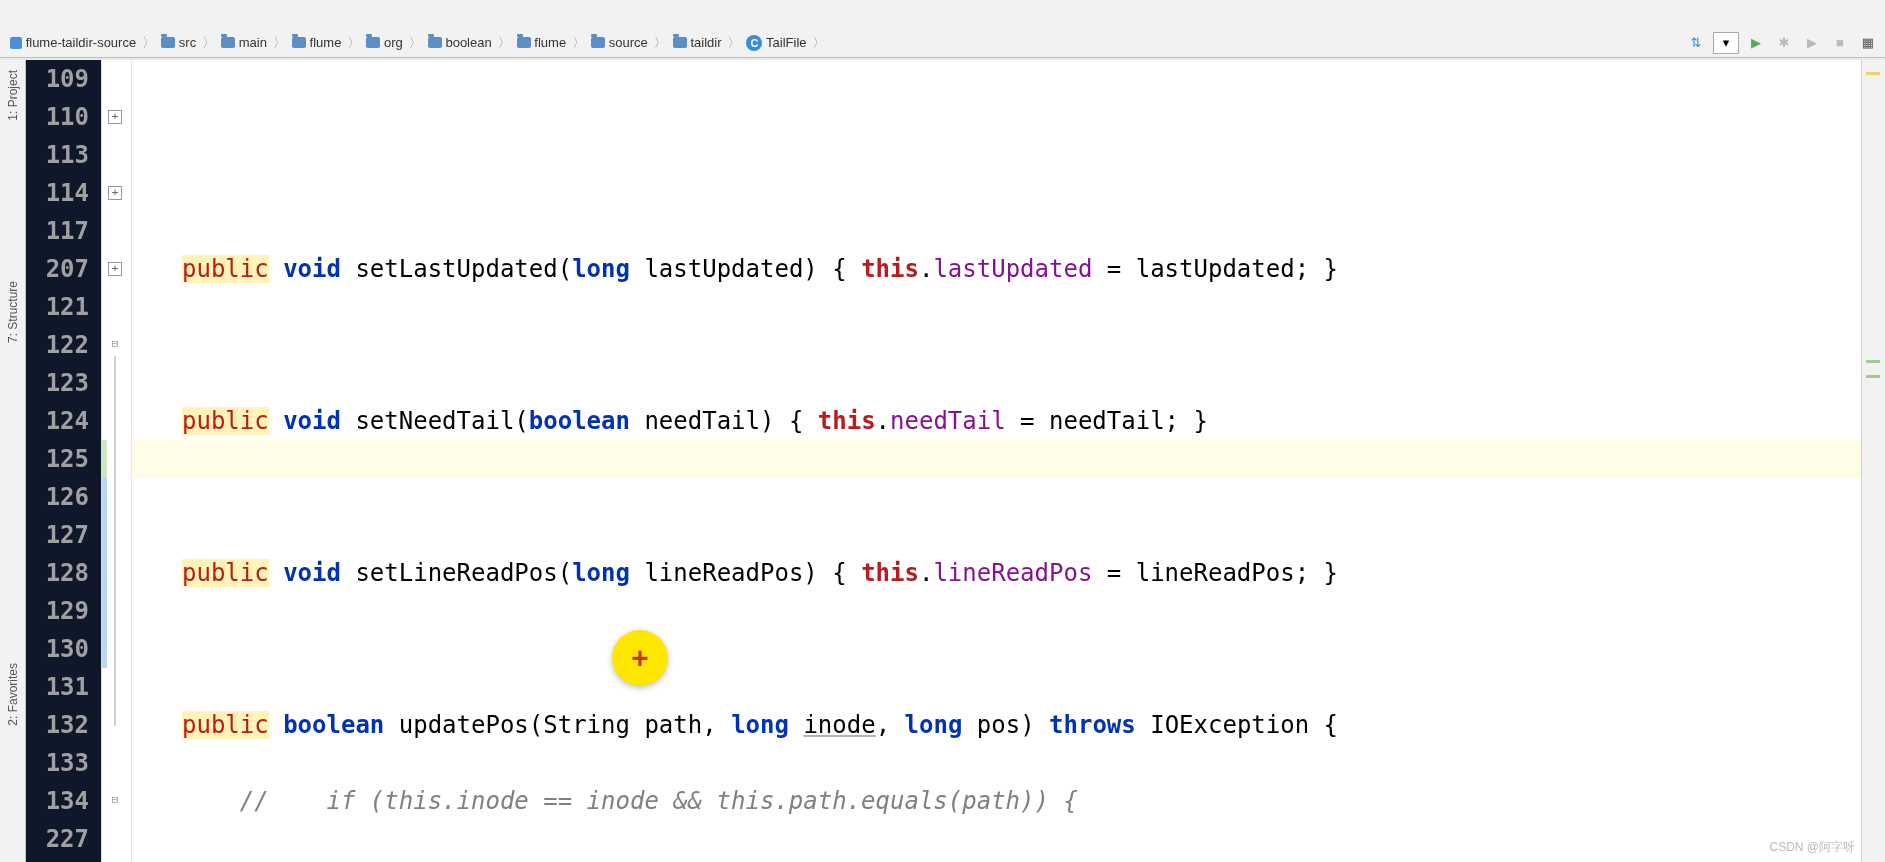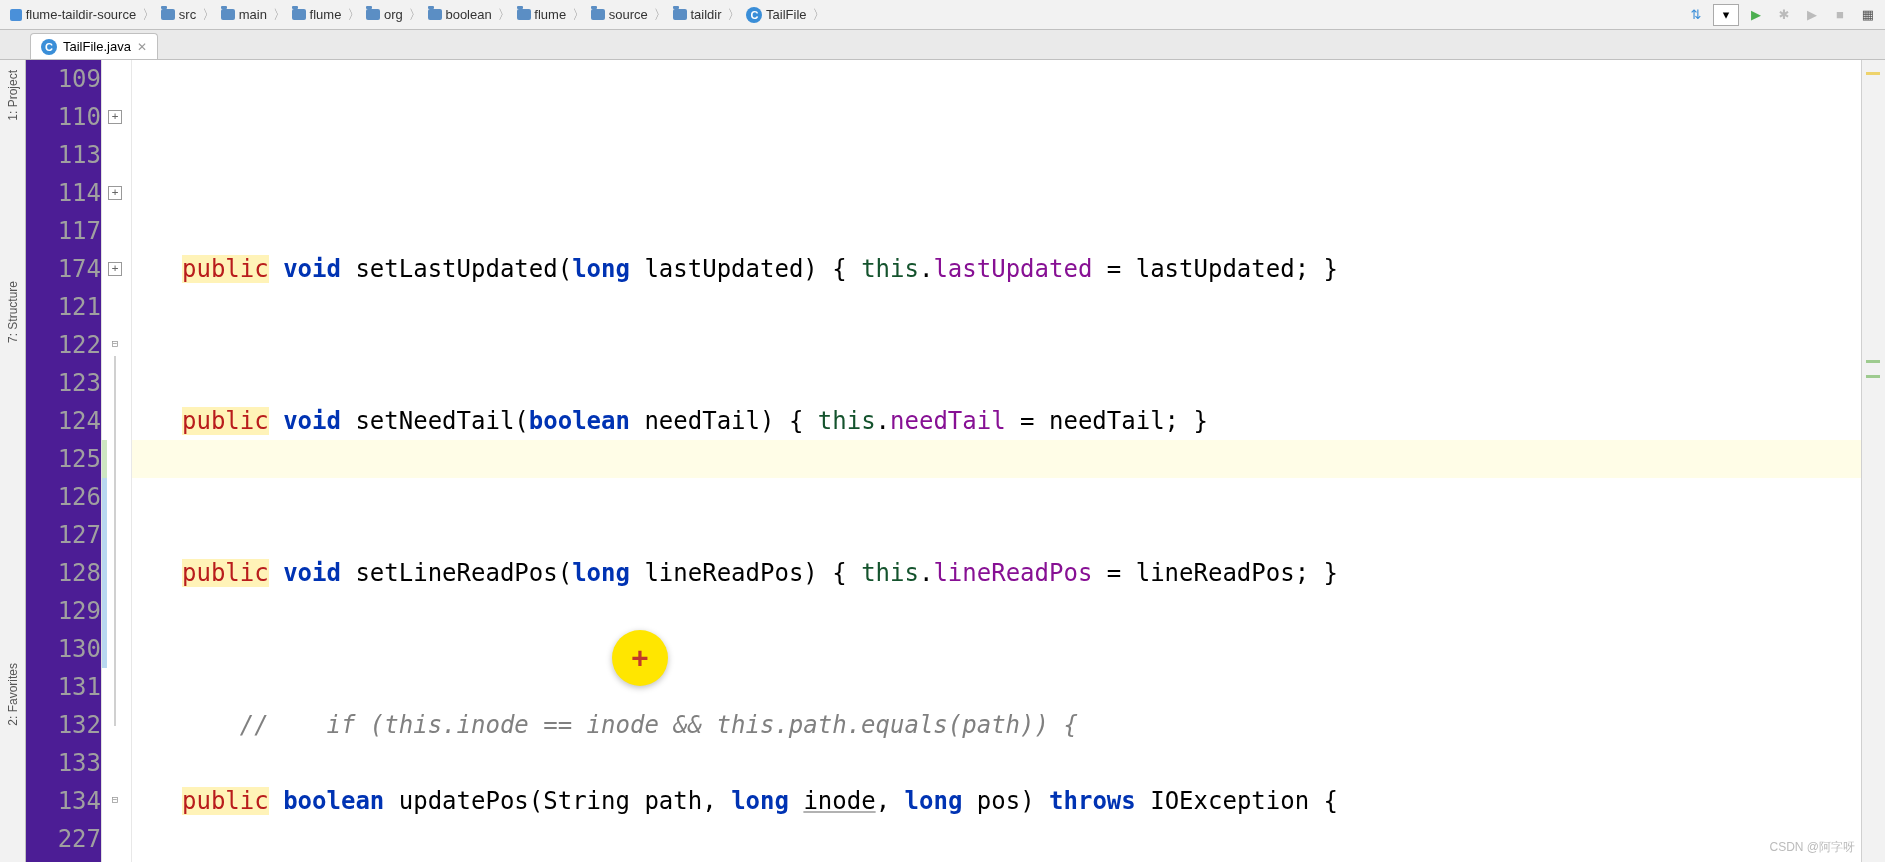--- a/index.html
+++ b/index.html
@@ -15,20 +15,21 @@
 
   
   .breadcrumb-bar {
     height: 30px;
     background: #f2f2f2;
     border-bottom: 1px solid #c0c0c0;
     display: flex;
     align-items: center;
     padding: 8px 6px;
     position: relative;
+    margin-top: 28px;
   }
   .crumb {
     display: flex;
     align-items: center;
     padding: 2px 4px;
     color: #333;
     cursor: pointer;
   }
   .crumb-sep { color: #999; padding: 0 2px; }
   .toolbar-right {
@@ -104,24 +105,26 @@
     bottom: 0;
     background: #fff;
     display: flex;
     font-family: 'Consolas', 'Menlo', monospace;
     font-size: 24px;
     line-height: 38px;
   }
   .gutter-ln {
     width: 76px;
     text-align: right;
+    padding-right: 12px;
     color: #a0a0a0;
-    background: #4c1d95;
+    background: #0f172a;
     border-right: 1px solid #e0e0e0;
     user-select: none;
+    font-weight: bold;
   }
   .gutter-fold {
     width: 30px;
     background: #fff;
     border-right: 1px solid #e8e8e8;
     position: relative;
   }
   .fold-mark {
     position: absolute;
     left: 6px;
@@ -148,21 +151,21 @@
   .code {
     flex: 1;
     padding-left: 50px;
     white-space: pre;
     position: relative;
   }
   .kw-public { background: #fff3b8; color:#b91c1c; }
   .kw { color: #0033b3; font-weight: bold; }
   .comment { color: #808080; font-style: italic; }
   .field { color: #871094; }
-  .this { color: #14532d; font-weight: normal; }
+  .this { color: #b91c1c; font-weight: bold; }
   .underline { text-decoration: underline; text-decoration-color: rgba(0,0,0,0.3); }
 
   .hl-current-line {
     position:absolute;
     left:0; right:0;
     height:38px;
     background: #fffde7;
     z-index:0;
   }
   @keyframes blink { 50% { opacity: 0; } }
@@ -268,21 +271,21 @@
 </div>
 
 <div class="editor">
 
   <div class="gutter-ln">
     <div>109</div>
     <div>110</div>
     <div>113</div>
     <div>114</div>
     <div>117</div>
-    <div>174</div>
+    <div>207</div>
     <div>121</div>
     <div>122</div>
     <div>123</div>
     <div>124</div>
     <div>125</div>
     <div>126</div>
     <div>127</div>
     <div>128</div>
     <div>129</div>
     <div>130</div>
@@ -307,22 +310,22 @@
   <div class="code">
     <div class="hl-current-line" style="top:380px;"></div>
 
 <div>&nbsp;</div>
 <div><span class="kw-public">public</span> <span class="kw">void</span> <span>setLastUpdated</span>(<span class="kw">long</span> <span>lastUpdated</span>) { <span class="this">this</span>.<span class="field">lastUpdated</span> = <span>lastUpdated</span>; }</div>
 <div>&nbsp;</div>
 <div><span class="kw-public">public</span> <span class="kw">void</span> <span>setNeedTail</span>(<span class="kw">boolean</span> <span>needTail</span>) { <span class="this">this</span>.<span class="field">needTail</span> = <span>needTail</span>; }</div>
 <div>&nbsp;</div>
 <div><span class="kw-public">public</span> <span class="kw">void</span> <span>setLineReadPos</span>(<span class="kw">long</span> <span>lineReadPos</span>) { <span class="this">this</span>.<span class="field">lineReadPos</span> = <span>lineReadPos</span>; }</div>
 <div>&nbsp;</div>
+<div><span class="kw-public">public</span> <span class="kw">boolean</span> <span>updatePos</span>(<span>String</span> <span>path</span>, <span class="kw">long</span> <span class="underline">inode</span>, <span class="kw">long</span> <span>pos</span>) <span class="kw">throws</span> <span>IOException</span> {</div>
 <div>    <span class="comment">//    if (this.inode == inode &amp;&amp; this.path.equals(path)) {</span></div>
-<div><span class="kw-public">public</span> <span class="kw">boolean</span> <span>updatePos</span>(<span>String</span> <span>path</span>, <span class="kw">long</span> <span class="underline">inode</span>, <span class="kw">long</span> <span>pos</span>) <span class="kw">throws</span> <span>IOException</span> {</div>
 <div>    </div>
 
 
 
 
 
 
 
 
 

